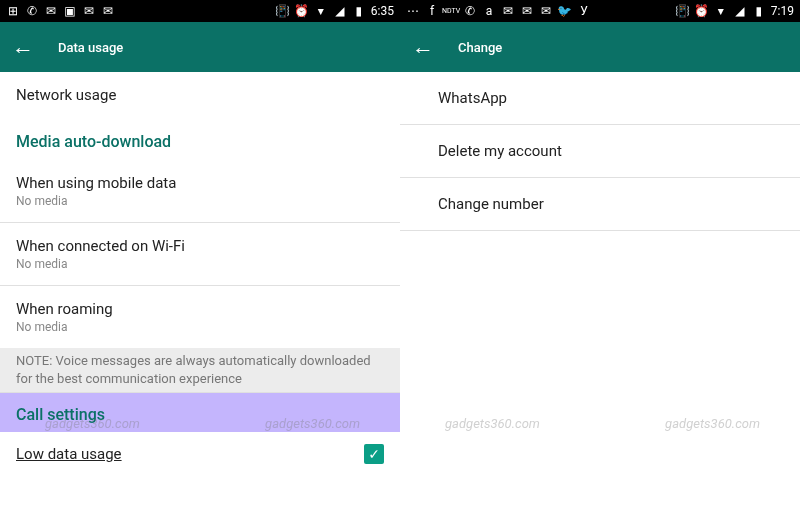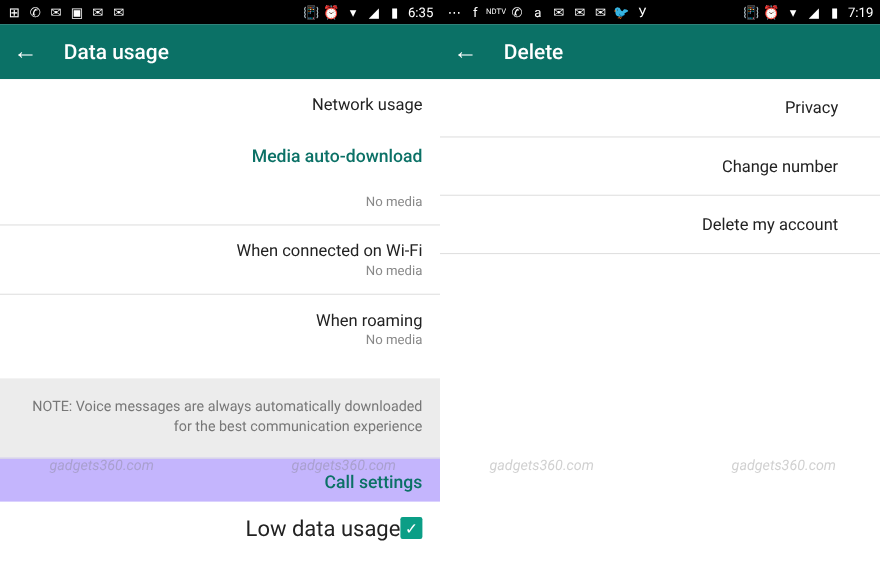--- a/index.html
+++ b/index.html
@@ -2,32 +2,32 @@
 <html><head>
   <meta charset="utf-8">
   <style>
     * { margin: 0; padding: 0; box-sizing: border-box; font-family: Roboto, Arial, sans-serif; }
     body { display: flex; width: 800px; height: 531px; background: #000; }
     .screen { width: 400px; height: 531px; background: #fff; position: relative; overflow: hidden; }
     .status-bar { height: 22px; background: #000; display: flex; align-items: center; justify-content: space-between; padding: 0 6px; font-size: 12px; color: #fff; }
     .status-left, .status-right { display: flex; align-items: center; gap: 5px; }
     .status-right { font-size: 12px; }
     .app-bar { height: 50px; background: #0b7166; display: flex; align-items: center; padding: 0 12px; gap: 24px; color: #fff; }
-    .app-bar .title { font-size: 19px; font-weight: 500; }
-    .content { background: #fff; text-align: right; }
+    .app-bar .title { font-size: 13px; font-weight: 500; }
+    .content { background: #fff; }
     .list-item { padding: 14px 16px; border-bottom: 1px solid #e0e0e0; }
     .list-item.no-border { border-bottom: none; }
     .list-item .item-title { font-size: 15px; color: #222; }
     .list-item .item-sub { font-size: 12px; color: #888; margin-top: 2px; }
     .section-header { padding: 14px 16px 8px; font-size: 16px; font-weight: 500; color: #0b7166; }
-    .note-box { background: #ececec; padding: 18px 16px; font-size: 13px; color: #777; line-height: 1.4; margin-top: 14px; }
+    .note-box { background: #ececec; padding: 4px 16px; font-size: 13px; color: #777; line-height: 1.4; }
     .section-header.call { padding-top: 12px; background: #c4b5fd; border-top: 1px solid #e0e0e0;}
     .low-data-row { display: flex; align-items: center; padding: 12px 16px; }
     .low-data-text { flex: 1; }
-    .low-data-text .item-title { font-size: 20px; color: #222; }
+    .low-data-text .item-title { font-size: 15px; color: #222; text-decoration: underline; }
     .low-data-text .item-sub { font-size: 12px; color: #888; margin-top: 2px; }
     .checkbox { width: 20px; height: 20px; background: #0b9e86; border-radius: 2px; display: flex; align-items: center; justify-content: center; color: #fff; font-size: 14px; }
     .watermark { position: absolute; color: rgba(120,120,120,0.35); font-size: 13px; font-style: italic; pointer-events: none; }
     .status-icon { width: 14px; height: 14px; display: inline-flex; align-items: center; justify-content: center; font-size: 12px; }
     .back-arrow { font-size: 22px; cursor: pointer; }
   </style>
 </head>
 <body>
 
 <div class="screen">
@@ -52,20 +52,21 @@
   <div class="app-bar">
     <span class="back-arrow">←</span>
     <span class="title">Data usage</span>
   </div>
   <div class="content">
     <div class="list-item no-border">
       <div class="item-title">Network usage</div>
     </div>
     <div class="section-header">Media auto-download</div>
     <div class="list-item" style="border-top:1px solid #fff;">
+      <div class="item-title">When using mobile data</div>
       <div class="item-sub">No media</div>
     </div>
     <div class="list-item">
       <div class="item-title">When connected on Wi-Fi</div>
       <div class="item-sub">No media</div>
     </div>
     <div class="list-item no-border">
       <div class="item-title">When roaming</div>
       <div class="item-sub">No media</div>
     </div>
@@ -100,28 +101,28 @@
       <span class="status-icon">📳</span>
       <span class="status-icon">⏰</span>
       <span class="status-icon">▾</span>
       <span class="status-icon">◢</span>
       <span class="status-icon">▮</span>
       <span>7:19</span>
     </div>
   </div>
   <div class="app-bar">
     <span class="back-arrow">←</span>
-    <span class="title">Delete</span>
+    <span class="title">Change</span>
   </div>
   <div class="content">
     <div class="list-item" style="padding:17px 38px;">
-      <div class="item-title">Privacy</div>
+      <div class="item-title">WhatsApp</div>
+    </div>
+    <div class="list-item" style="padding:17px 38px;">
+      <div class="item-title">Delete my account</div>
     </div>
     <div class="list-item" style="padding:17px 38px;">
       <div class="item-title">Change number</div>
-    </div>
-    <div class="list-item" style="padding:17px 38px;">
-      <div class="item-title">Delete my account</div>
     </div>
   </div>
   <span class="watermark" style="bottom:100px; left:45px;">gadgets360.com</span>
   <span class="watermark" style="bottom:100px; right:40px;">gadgets360.com</span>
 </div>
 
 </body></html>

